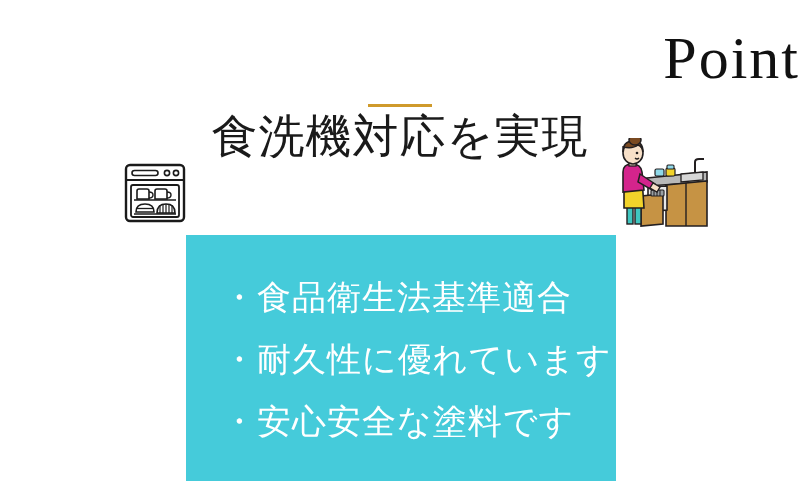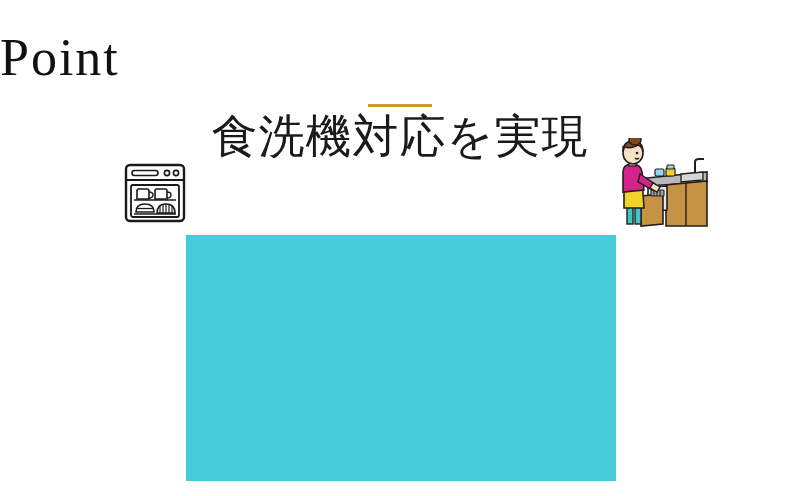--- a/index.html
+++ b/index.html
@@ -18,23 +18,23 @@
     background: #ffffff;
     overflow: hidden;
   }
 
   
   .title {
     position: absolute;
     left: 0;
     top: 24px;
     width: 800px;
-    text-align: left;
+    text-align: right;
     font-family: "Liberation Serif", "DejaVu Serif", serif;
-    font-size: 52px;
+    font-size: 60px;
     line-height: 68px;
     letter-spacing: 2px;
     color: #111111;
     font-weight: 400;
   }
 
   .divider {
     position: absolute;
     left: 368px;
     top: 104px;
@@ -183,14 +183,19 @@
 
       <path d="M12 14 Q12 3 22 3 Q32 3 32 14 Q32 9 27 7 Q22 11 12 9 Z" fill="#7a4a21" stroke="#231f20" stroke-width="1.5"></path>
       <ellipse cx="24" cy="2" rx="6" ry="5" fill="#7a4a21" stroke="#231f20" stroke-width="1.5"></ellipse>
 
       <circle cx="26" cy="15" r="1.3" fill="#231f20"></circle>
       <path d="M24 20 Q26 22 28 20" fill="none" stroke="#231f20" stroke-width="1.2"></path>
     </svg>
   </div>
 
   <div class="panel"></div>
+  <div class="bullet-list">
+    <div class="bullet-item">・食品衛生法基準適合</div>
+    <div class="bullet-item">・耐久性に優れています</div>
+    <div class="bullet-item">・安心安全な塗料です</div>
+  </div>
 
 </div>
 
 </body></html>

